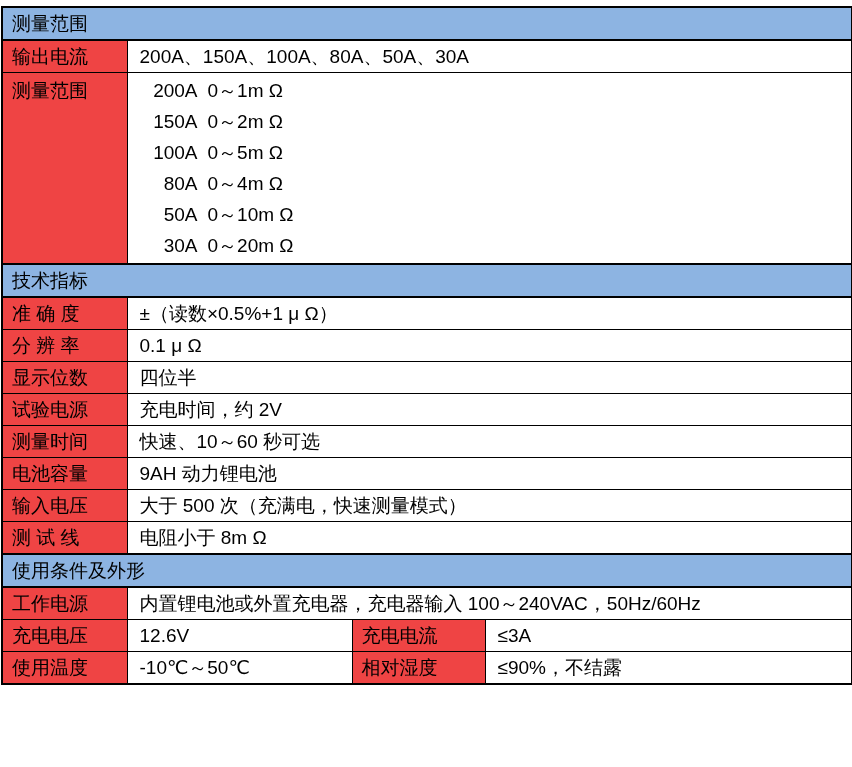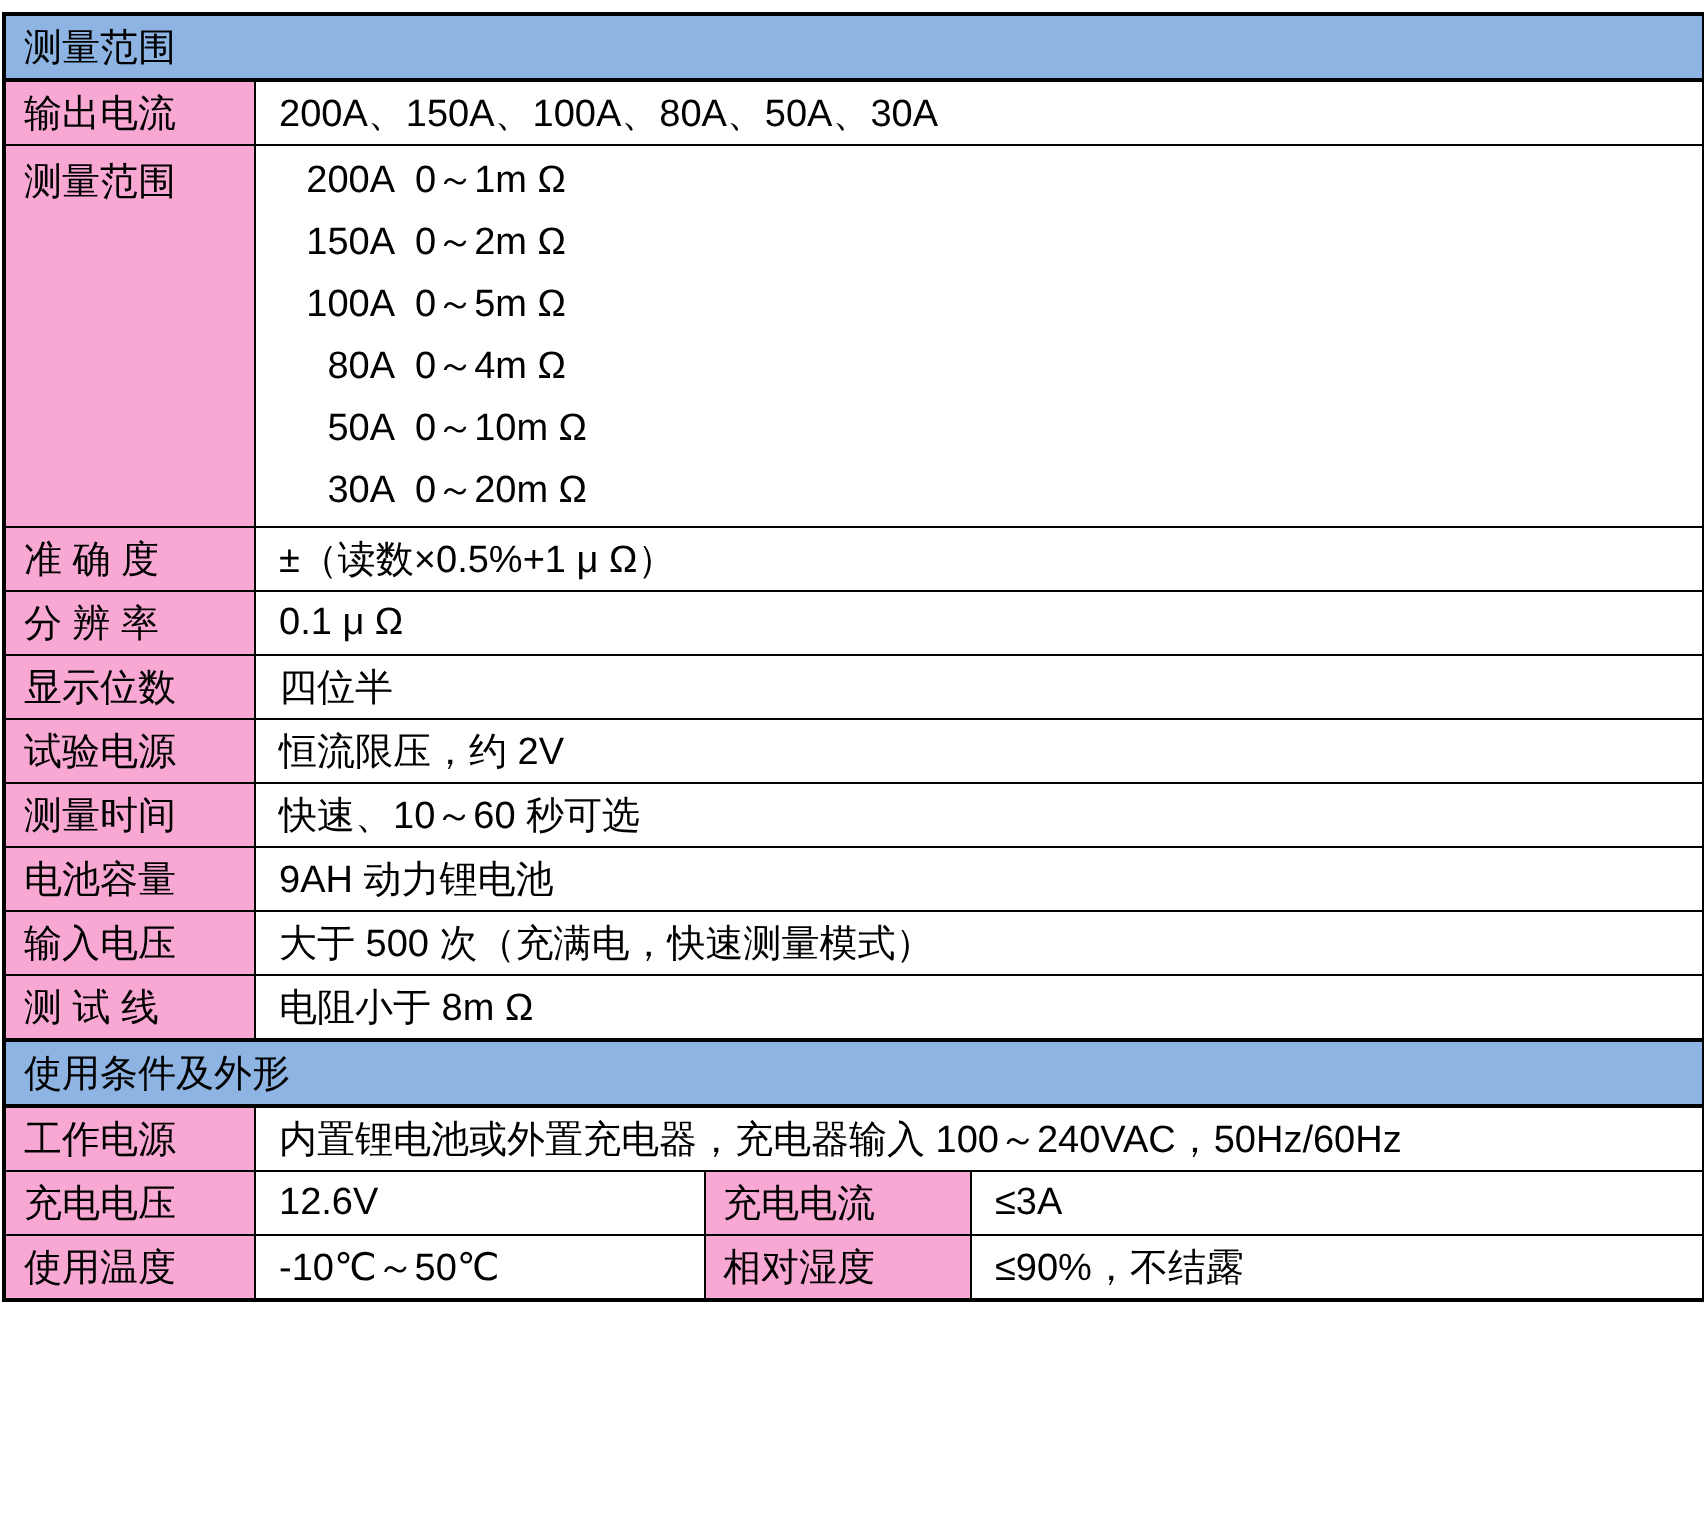--- a/index.html
+++ b/index.html
@@ -28,21 +28,21 @@
     white-space: nowrap;
   }
   tr.sec td {
     background: #8DB4E2;
     border-top: 2px solid #000000;
     border-bottom: 2px solid #000000;
     padding-left: 9px;
     font-size: 19px;
   }
   td.lbl {
-    background: #f9a8d4;
+    background: #ef4444;
     padding-left: 9px;
   }
   td.lbl.top {
     vertical-align: top;
     padding-top: 5px;
   }
   td.multi {
     vertical-align: top;
     padding-top: 2px;
     padding-bottom: 2px;
@@ -84,36 +84,39 @@
       <td colspan="3" class="multi">
         <div class="rng"><span class="cur">200A</span><span>0～1m Ω</span></div>
         <div class="rng"><span class="cur">150A</span><span>0～2m Ω</span></div>
         <div class="rng"><span class="cur">100A</span><span>0～5m Ω</span></div>
         <div class="rng"><span class="cur">80A</span><span>0～4m Ω</span></div>
         <div class="rng"><span class="cur">50A</span><span>0～10m Ω</span></div>
         <div class="rng"><span class="cur">30A</span><span>0～20m Ω</span></div>
       </td>
     </tr>
 
+    <tr class="sec">
+      <td colspan="4">技术指标</td>
+    </tr>
 
     <tr>
       <td class="lbl">准 确 度</td>
       <td colspan="3">±（读数×0.5%+1 μ Ω）</td>
     </tr>
     <tr>
       <td class="lbl">分 辨 率</td>
       <td colspan="3">0.1 μ Ω</td>
     </tr>
     <tr>
       <td class="lbl">显示位数</td>
       <td colspan="3">四位半</td>
     </tr>
     <tr>
       <td class="lbl">试验电源</td>
-      <td colspan="3">恒流限压，约 2V</td>
+      <td colspan="3">充电时间，约 2V</td>
     </tr>
     <tr>
       <td class="lbl">测量时间</td>
       <td colspan="3">快速、10～60 秒可选</td>
     </tr>
     <tr>
       <td class="lbl">电池容量</td>
       <td colspan="3">9AH 动力锂电池</td>
     </tr>
     <tr>

